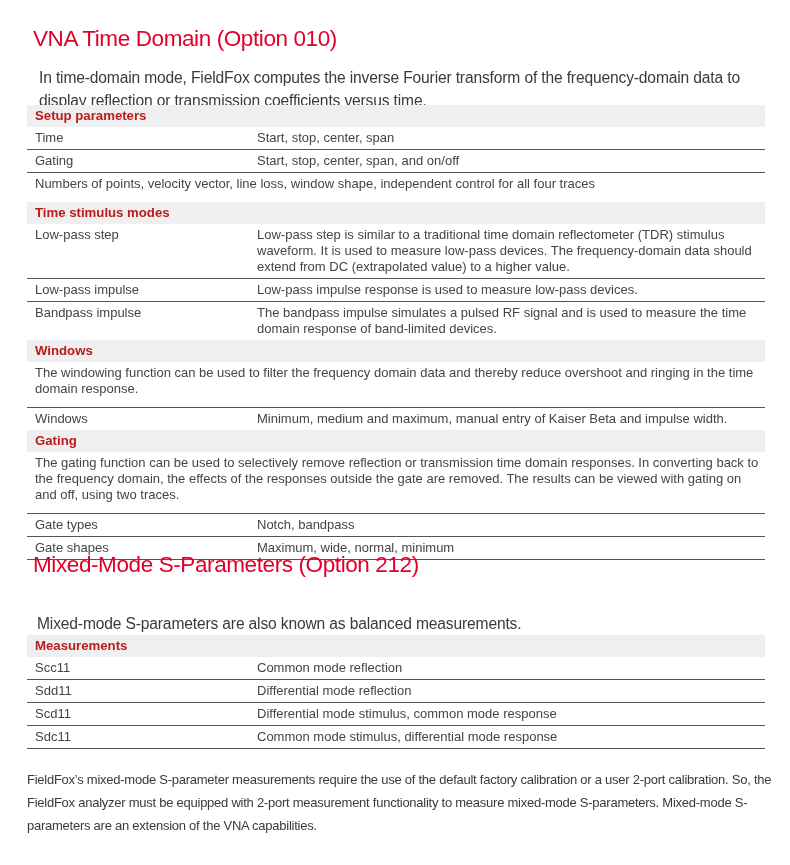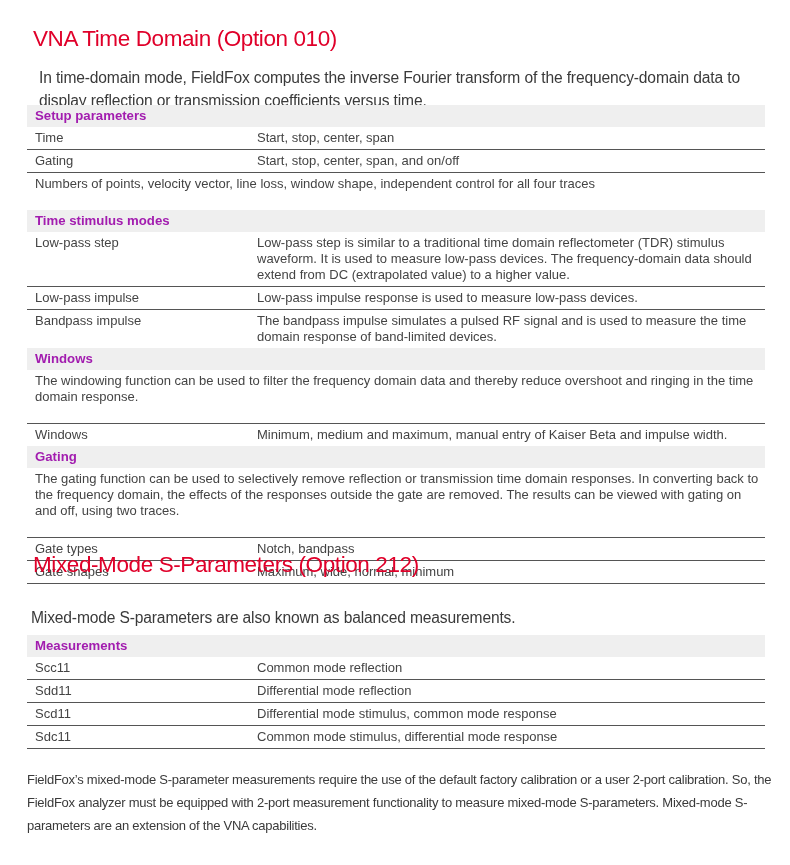--- a/index.html
+++ b/index.html
@@ -15,24 +15,24 @@
       font-size: 22.5px; letter-spacing: -0.4px; line-height: 28px;
     }
     .h-time { position: absolute; top: 19px; left: 0; }
     .intro {
       position: absolute; top: 54px; left: 0; width: 738px;
       font-size: 15.6px; line-height: 23px; letter-spacing: -0.15px; color: #3a3a3a;
     }
     table { border-collapse: collapse; width: 738px; table-layout: fixed; }
     td { padding: 0 0 0 8px; vertical-align: top; font-size: 13px; line-height: 16px; color: #444; }
     col.c1 { width: 222px; }
-    tr.sec td { background: #efefef; font-weight: bold; color: #a21caf; height: 22px; line-height: 22px; font-size: 13.2px; }
+    tr.sec td { background: #efefef; font-weight: bold; color: #b91c1c; height: 22px; line-height: 22px; font-size: 13.2px; }
     tr.row td { padding-top: 3px; padding-bottom: 3px; border-bottom: 1.5px solid #555; }
     tr.row.nb td { border-bottom: none; }
-    tr.span td { padding-top: 3px; padding-bottom: 18px; }
+    tr.span td { padding-top: 3px; padding-bottom: 10px; }
     tr.span.bb td { border-bottom: 1.5px solid #555; }
     .t1 { position: absolute; top: 105px; left: 0; }
     .h-mixed { position: absolute; top: 545px; left: 0; }
     .mixed-intro {
       position: absolute; top: 602px; left: 0; font-size: 15.6px; line-height: 23px; letter-spacing: -0.15px;
     }
     .t2 { position: absolute; top: 635px; left: 0; }
     .t2 col.c1 { width: 222px; }
     .outro {
       position: absolute; top: 768px; left: 0; width: 745px;
@@ -103,21 +103,21 @@
       <td>Notch, bandpass</td>
     </tr>
     <tr class="row">
       <td>Gate shapes</td>
       <td>Maximum, wide, normal, minimum</td>
     </tr>
   </tbody>
     </table>
 
   <h2 class="h-mixed">Mixed-Mode S-Parameters (Option 212)</h2>
-  <p class="mixed-intro" style="margin:4px">Mixed-mode S-parameters are also known as balanced measurements.</p>
+  <p class="mixed-intro" style="margin:10px">Mixed-mode S-parameters are also known as balanced measurements.</p>
 
   <table class="t2">
     <colgroup>
         <col class="c1">
         <col>
       </colgroup>
     <tbody>
         <tr class="sec">
       <td colspan="2">Measurements</td>
     </tr>

